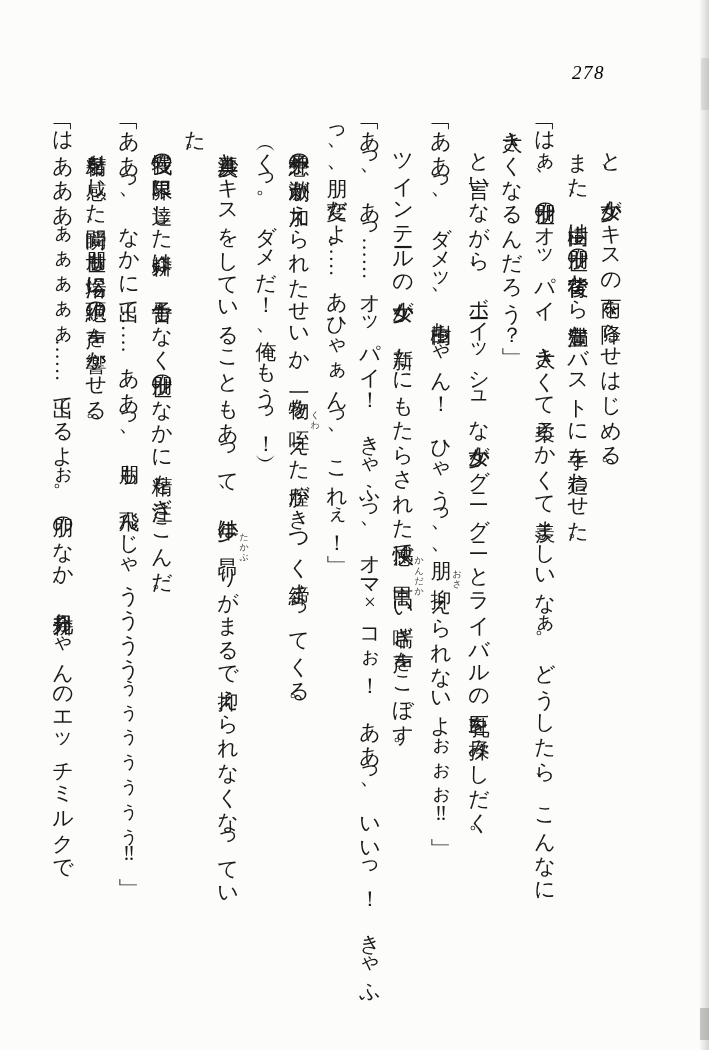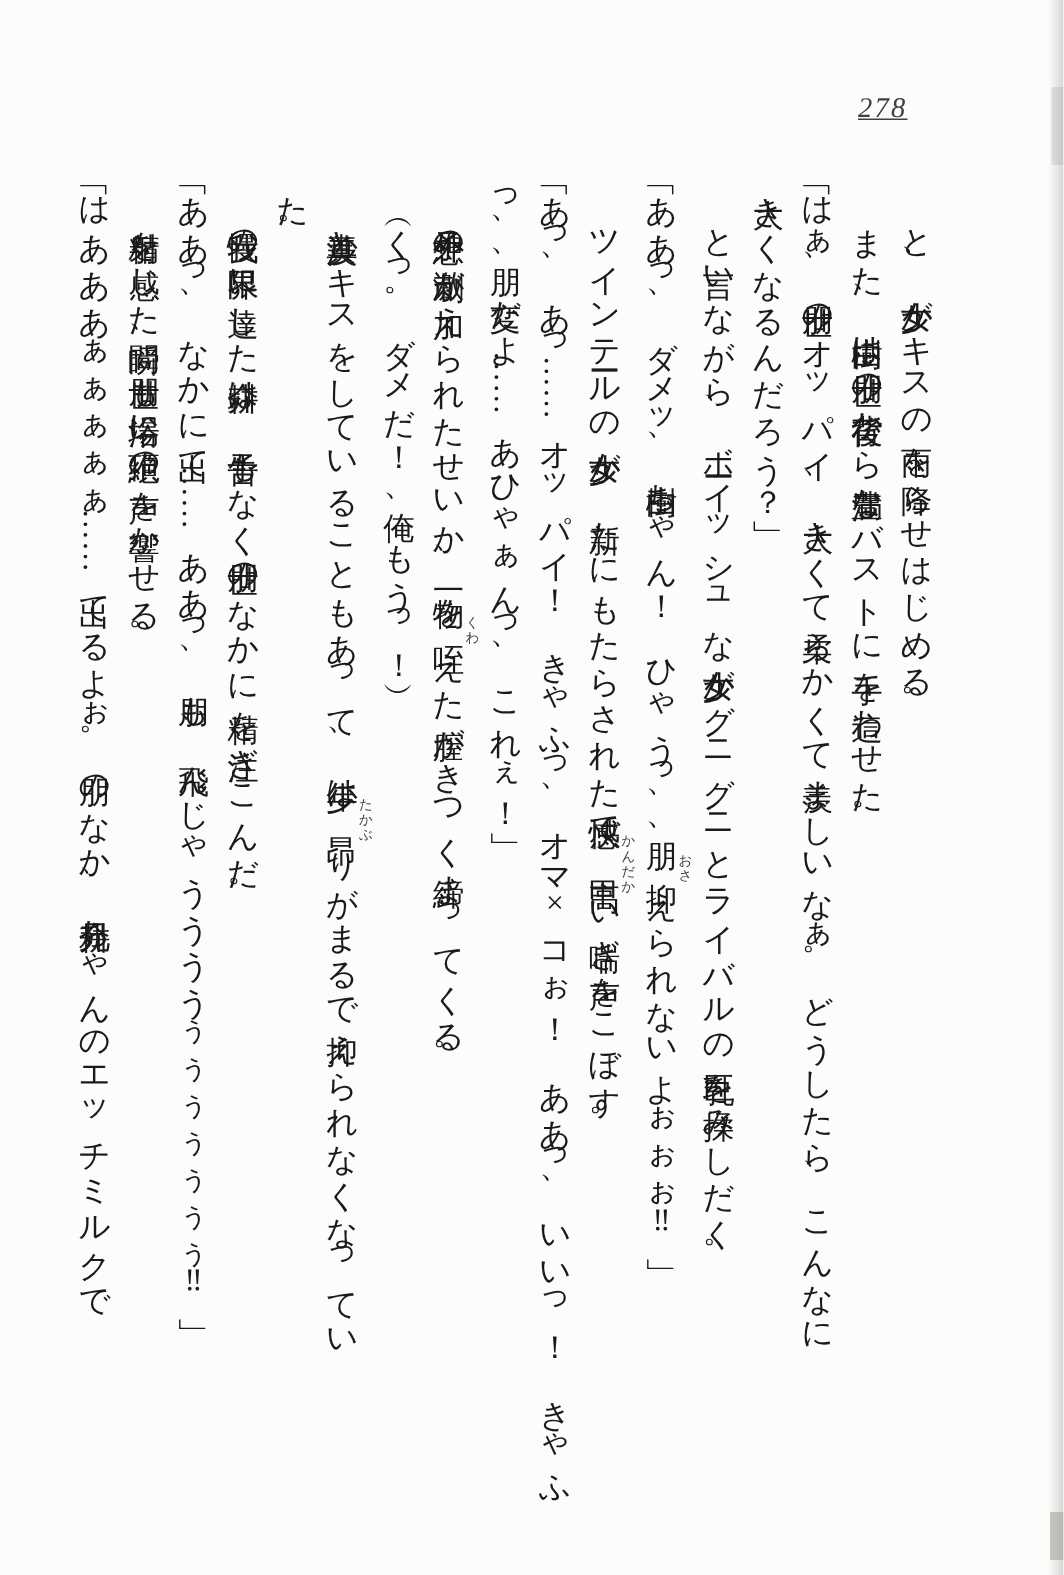--- a/index.html
+++ b/index.html
@@ -81,21 +81,21 @@
     width: 8px;
     height: 52px;
     background: #c9c9c7;
     opacity: 0.5;
   }
 </style>
 </head>
 <body style="background: rgb(252, 252, 250);">
 
 <div class="page">
-  <div class="page-number" style="color: #404040; text-decoration: underline;">278</div>
+  <div class="page-number" style="color: #000000;">278</div>
 
   <div class="text-block" style="color: rgb(26, 26, 26);">
     <div class="text-lines" id="text-lines">
         <p class="line indent">と、少女がキスの雨を降らせはじめる。</p>
         <p class="line indent">また、由樹は朋世の背後から豊満なバストに手を這わせた。</p>
         <p class="line">「はぁ、朋世のオッパイ、大きくて柔らかくて羨ましいなぁ。どうしたら、こんなに</p>
         <p class="line">大きくなるんだろう？」</p>
         <p class="line indent">と言いながら、ボーイッシュな少女がグニグニとライバルの巨乳を揉みしだく。</p>
         <p class="line">「ああっ、ダメッ、由樹ちゃん！　ひゃうっ、朋、<ruby>抑<rt>おさ</rt></ruby>えられないよぉぉぉ‼」</p>
         <p class="line indent">ツインテールの少女が、新たにもたらされた快感で<ruby>甲高<rt>かんだか</rt></ruby>い喘ぎ声をこぼす。</p>

